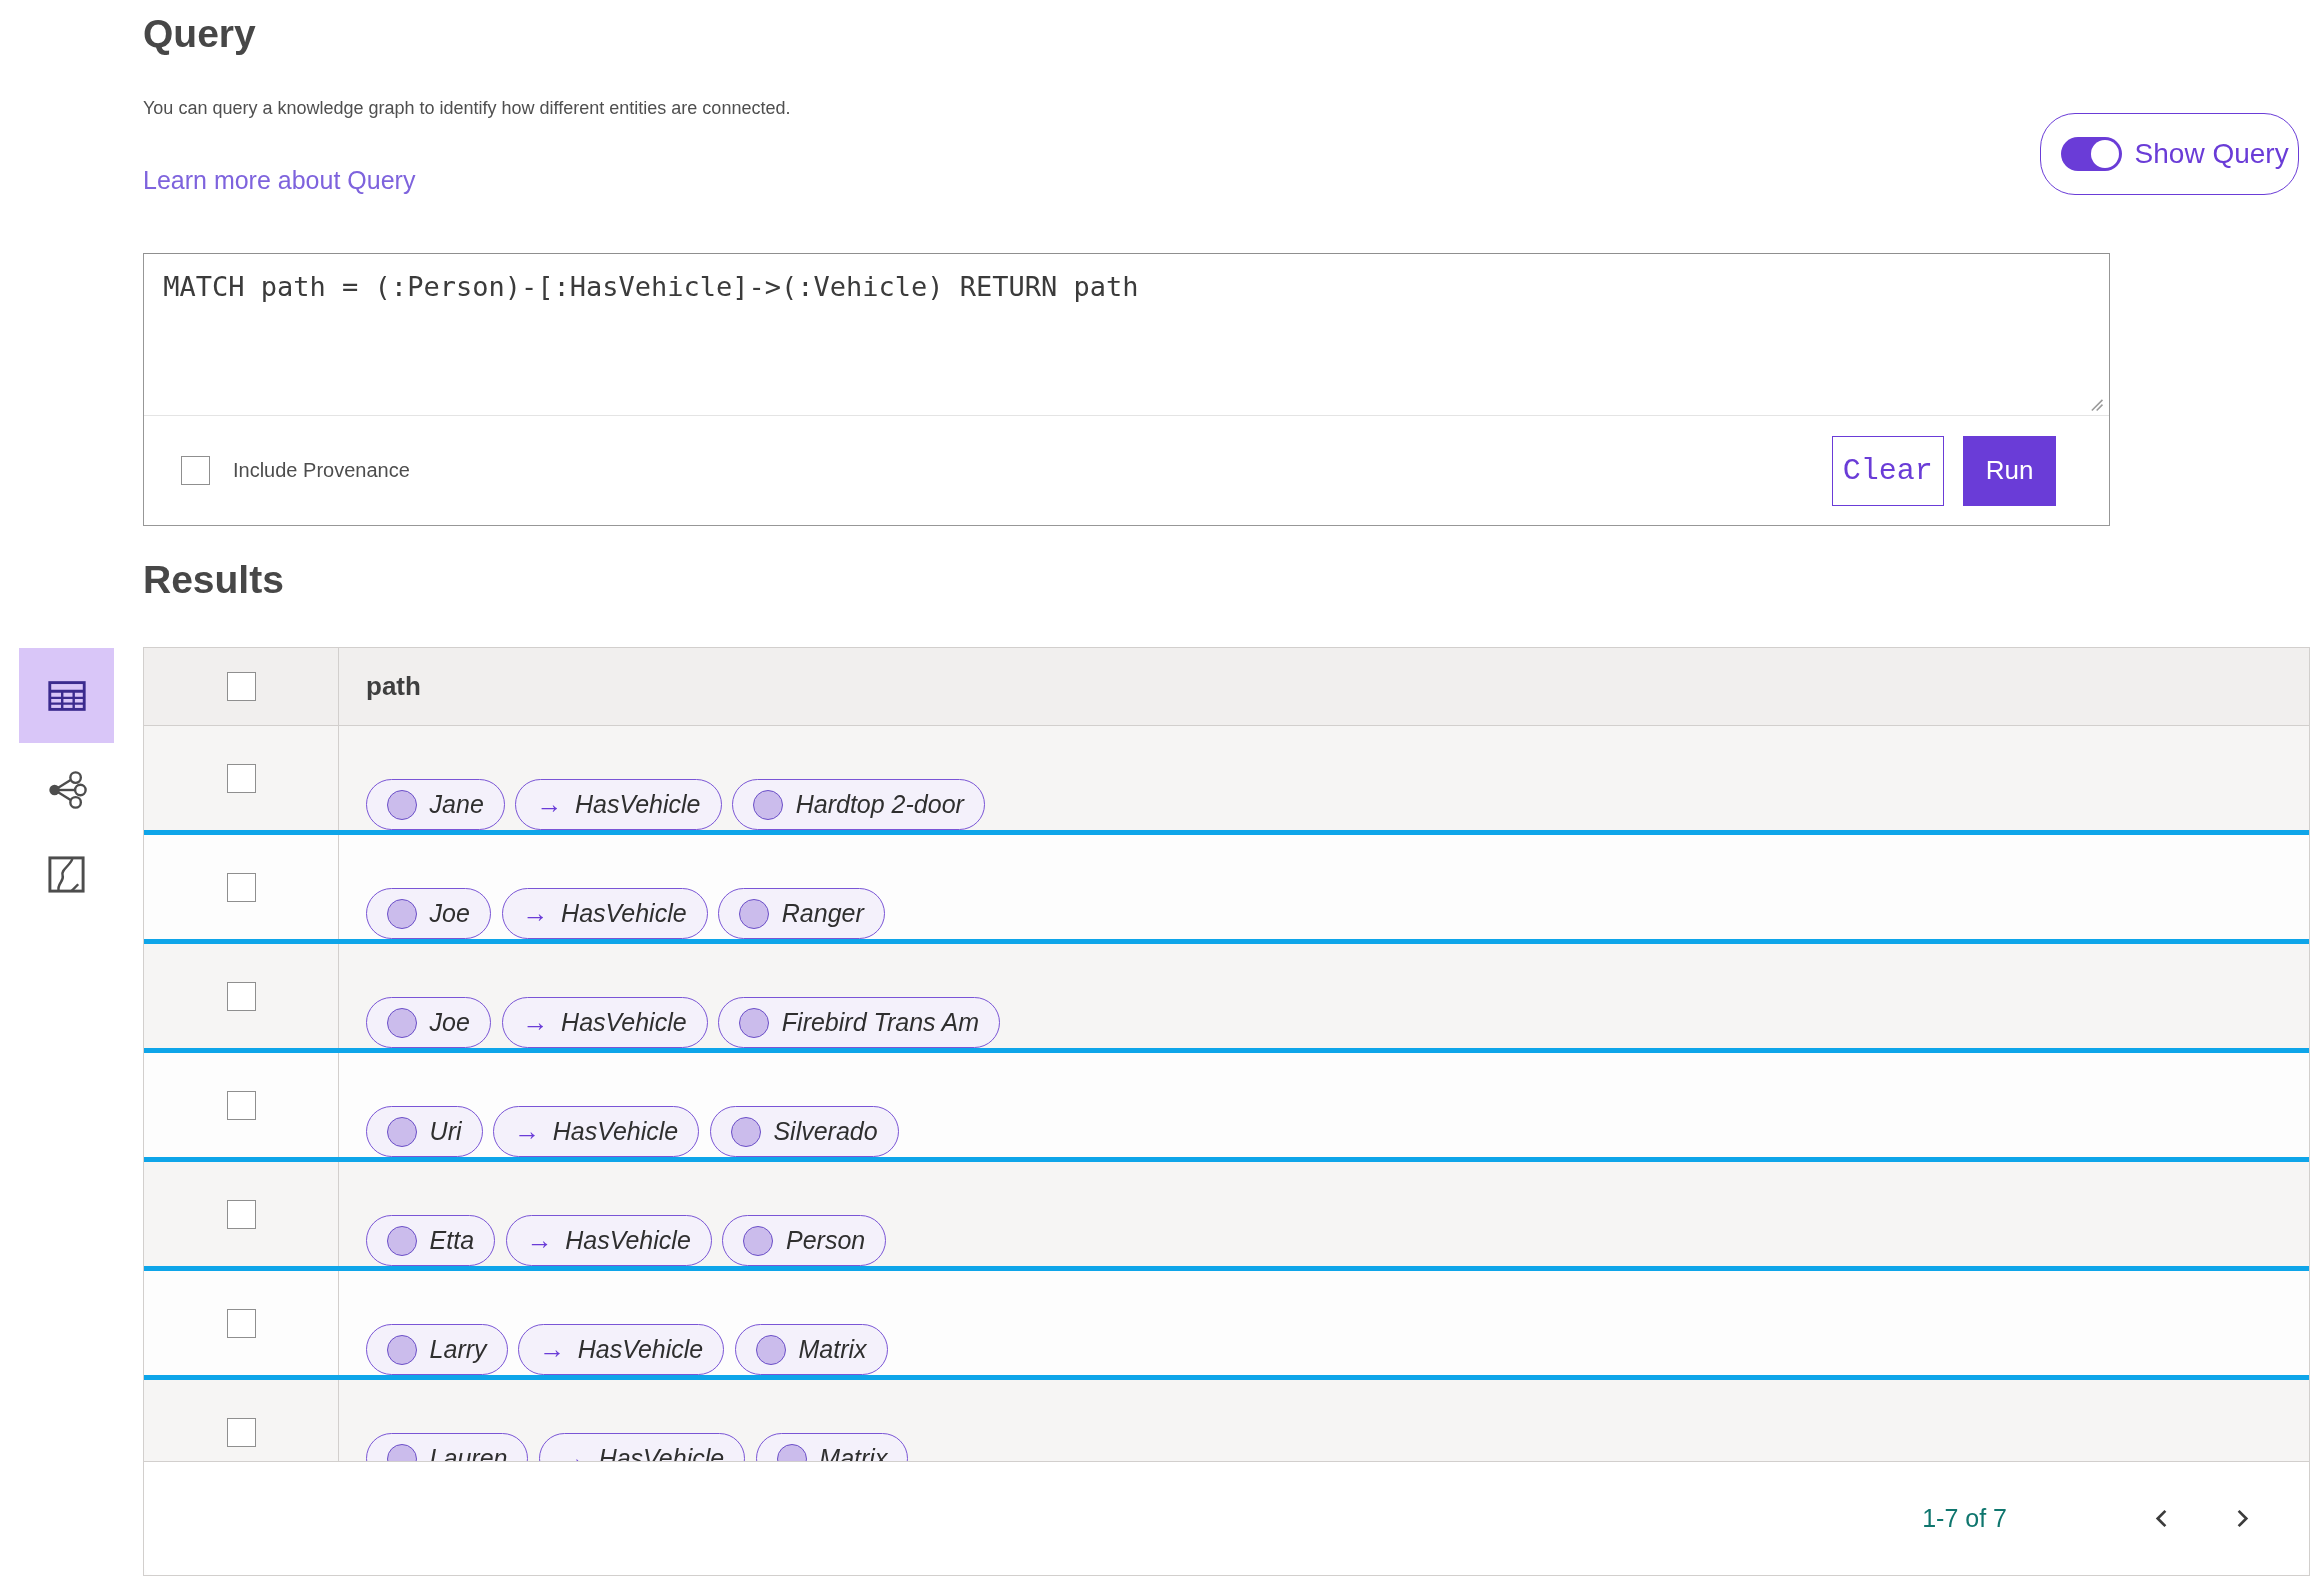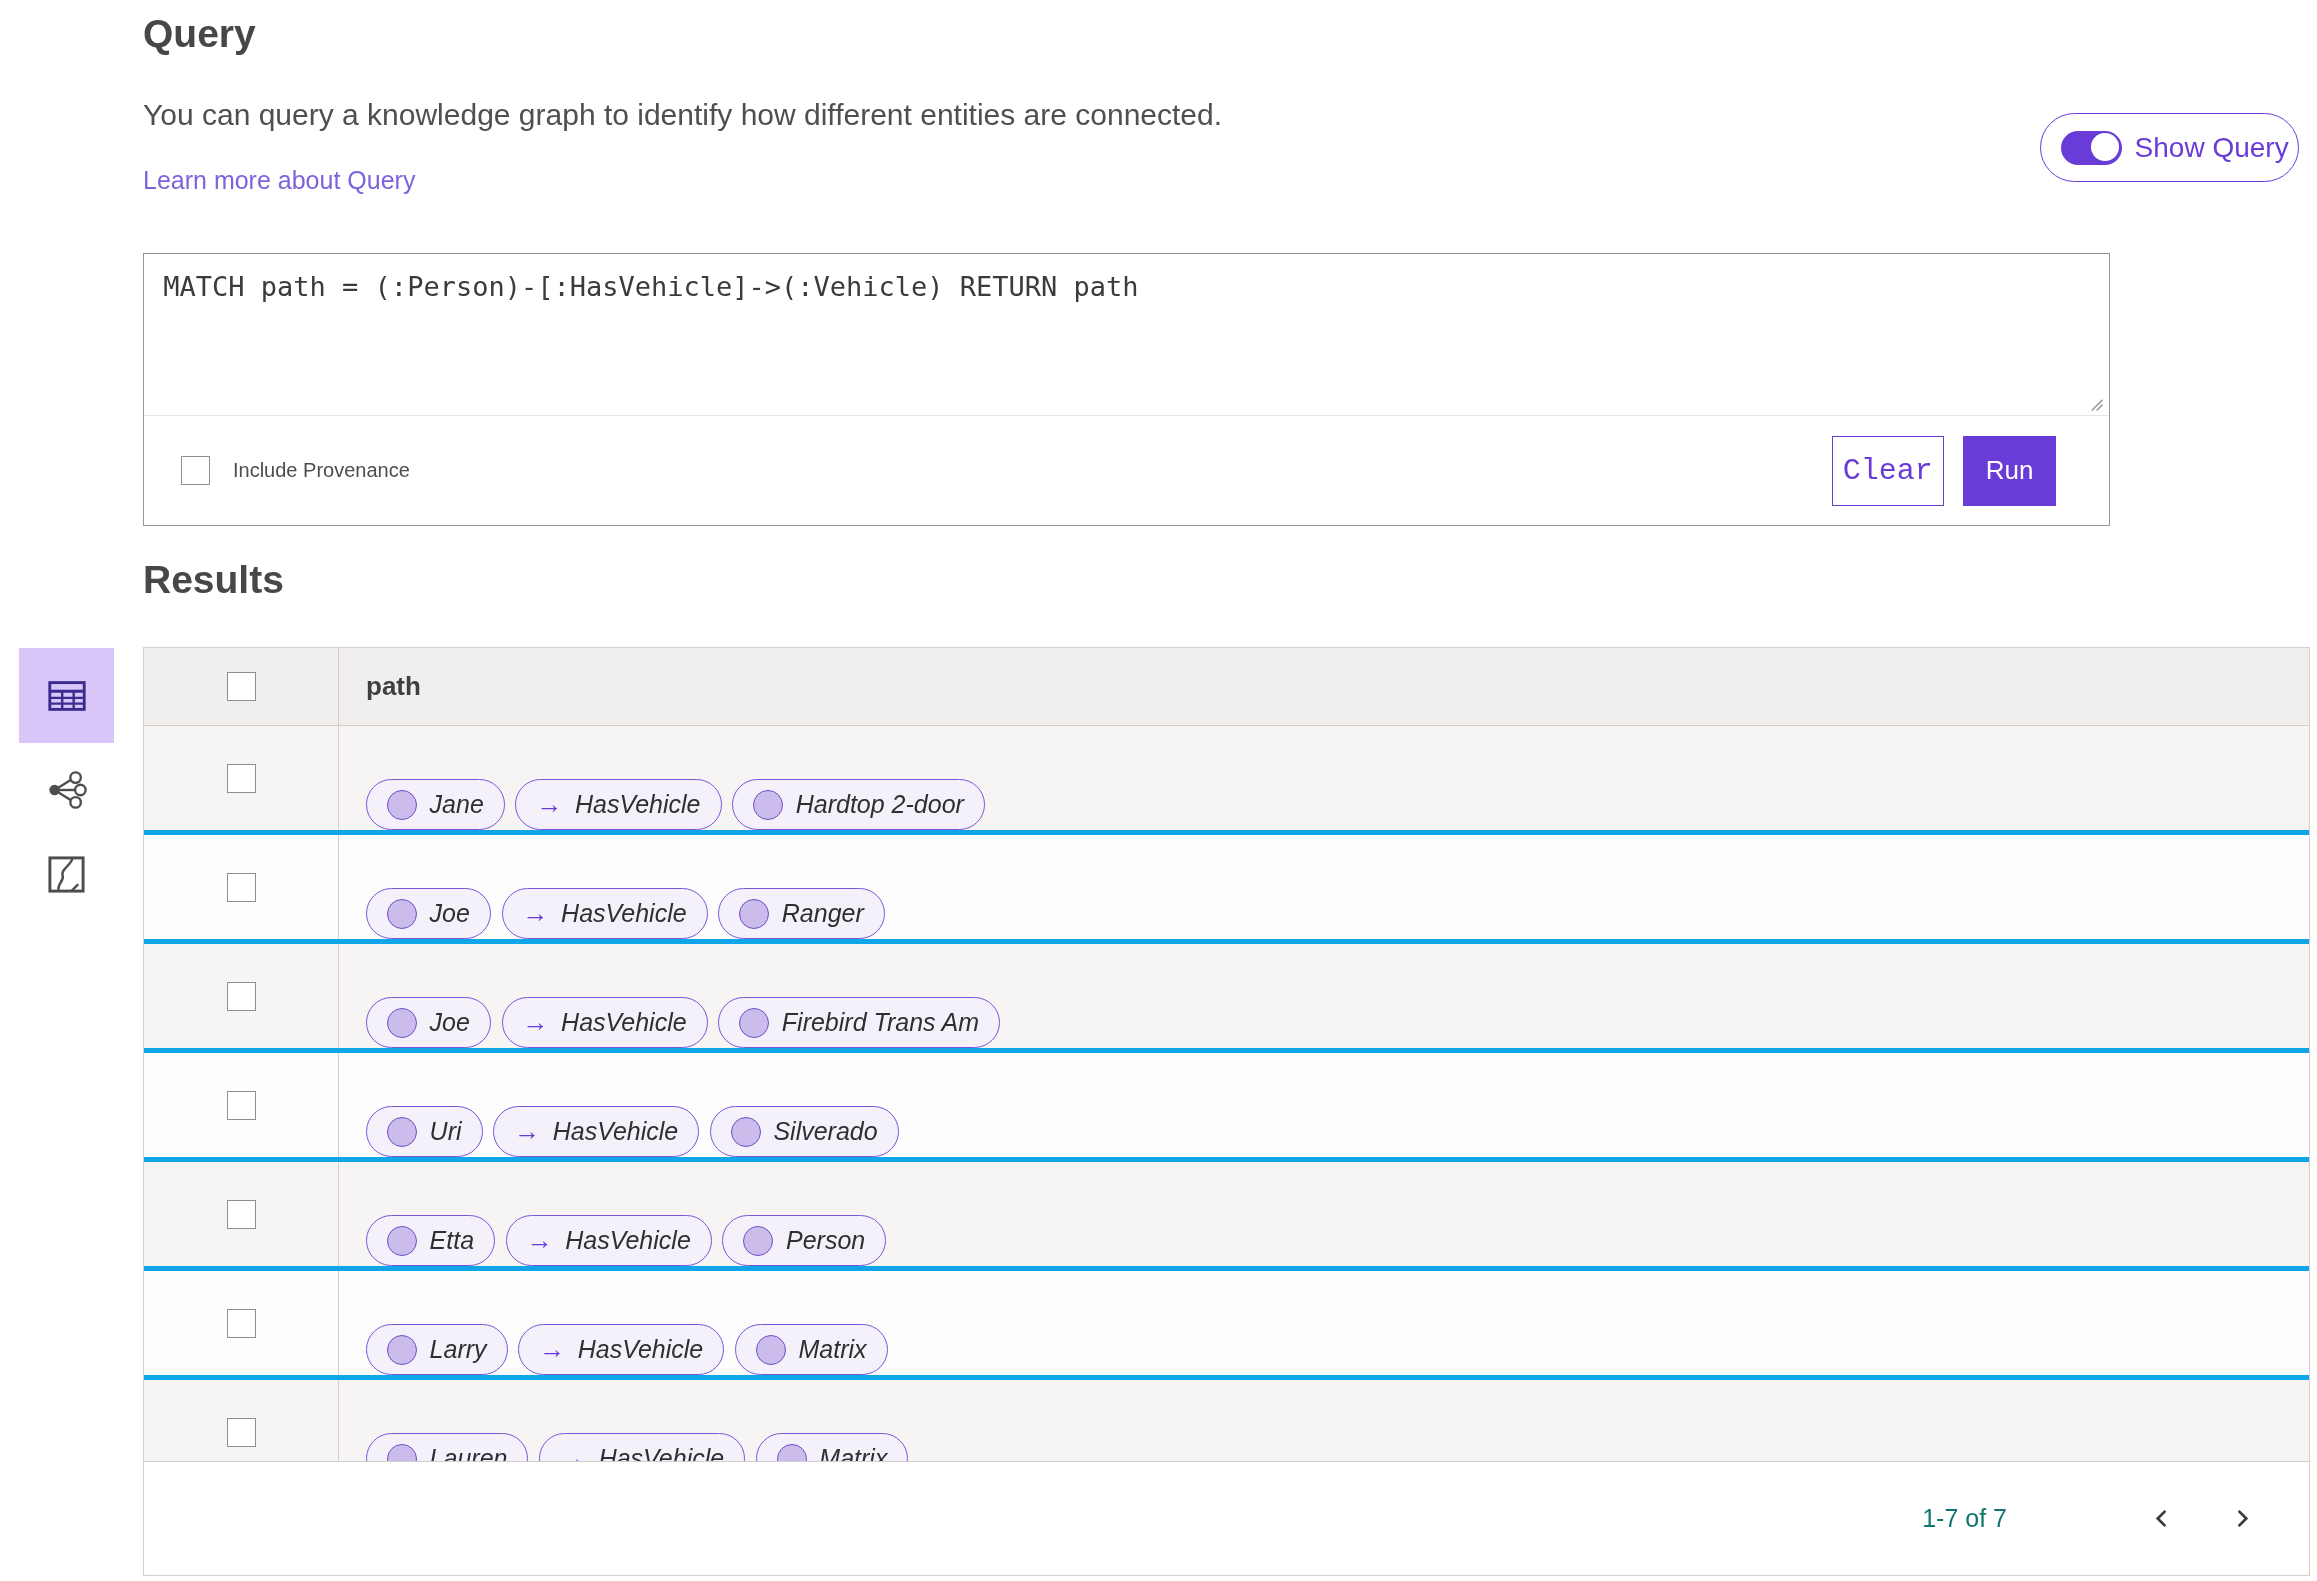--- a/index.html
+++ b/index.html
@@ -12,24 +12,24 @@
     --link:#7e63dd;
   }
   *{box-sizing:border-box;margin:0;padding:0;}
   html,body{background:#ffffff;}
   .page{
     position:relative;width:2317px;height:1582px;background:#ffffff;
     font-family:"Liberation Sans",sans-serif;color:#4a4a4a;overflow:hidden;
   }
   
   .q-title{position:absolute;left:143px;top:11.6px;font-size:39px;font-weight:bold;color:#474747;}
-  .q-desc{position:absolute;left:143px;top:98px;font-size:30px;color:#4f4f4f;}
+  .q-desc{position:absolute;left:143px;top:98px;font-size:18px;color:#4f4f4f;}
   .q-link{position:absolute;left:143px;top:166px;font-size:25px;color:var(--link);text-decoration:none;cursor:pointer;}
   .toggle-pill{
-    position:absolute;left:2040px;top:113px;width:259px;height:69px;
+    position:absolute;left:2040px;top:113px;width:259px;height:82px;
     background:#fff;border:1.9px solid var(--accent);border-radius:35px;
     display:flex;align-items:center;cursor:pointer;
   }
   .toggle-track{
     width:61px;height:34px;border-radius:17.4px;background:var(--accent);
     margin-left:20px;position:relative;flex:0 0 auto;
   }
   .toggle-knob{
     position:absolute;right:2.9px;top:2.9px;width:28px;height:28px;border-radius:50%;background:#fff;
   }

